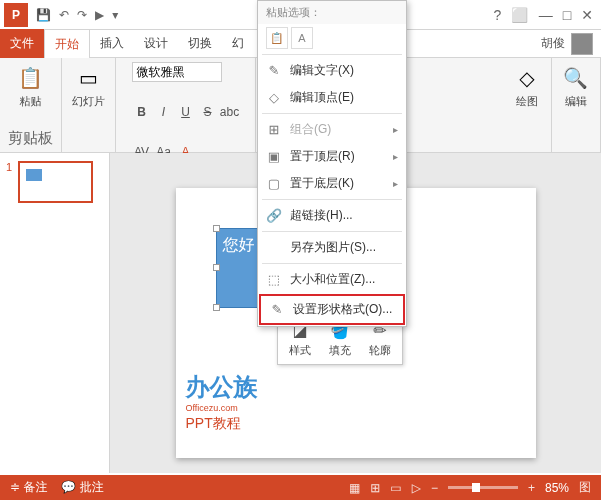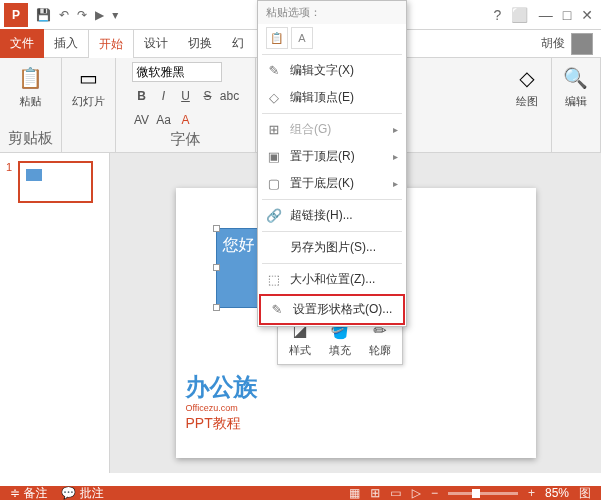--- a/index.html
+++ b/index.html
@@ -17,21 +17,21 @@
 .tab.active{color:#d24726;border:1px solid #d4d4d4;border-bottom:1px solid #fff;margin-bottom:-1px;background:#fff}
 .tab.format{background:#f0d9b5;color:#9c6a20}
 .tabs .user{margin-left:auto;display:flex;align-items:center;gap:6px;padding-right:8px;color:#555}
 .tabs .avatar{width:22px;height:22px;background:#888;border:1px solid #aaa}
 .ribbon{height:95px;background:#f5f5f5;border-bottom:1px solid #d4d4d4;display:flex;position:relative}
 .rgroup{border-right:1px solid #d4d4d4;padding:4px 8px;display:flex;flex-direction:column;align-items:center;justify-content:space-between;height:100%}
 .rgroup .label{font-size:15px;color:#666;margin-top:auto}
 .big-btn{display:flex;flex-direction:column;align-items:center;gap:2px;padding:2px;cursor:pointer}
 .big-btn .ic{width:28px;height:28px;display:flex;align-items:center;justify-content:center;font-size:20px}
 .big-btn .lbl{font-size:11px;color:#444}
-.font-box{display:flex;flex-direction:column;gap:4px}
+.font-box{display:flex;flex-direction:column;gap:20px}
 .font-row{display:flex;gap:2px;align-items:center}
 .font-sel{border:1px solid #ccc;background:#fff;padding:1px 4px;font-size:12px;height:20px;display:flex;align-items:center}
 .fbtn{width:20px;height:20px;display:flex;align-items:center;justify-content:center;cursor:pointer;color:#555;font-size:12px}
 .body-area{display:flex;height:320px;background:#e9e9e9}
 .thumbs{width:110px;background:#fff;border-right:1px solid #d4d4d4;padding:8px}
 .thumb{position:relative}
 .thumb .num{position:absolute;left:-2px;top:0;color:#d24726;font-size:11px}
 .thumb .mini{margin-left:10px;width:75px;height:42px;border:2px solid #d24726;background:#fff;position:relative}
 .thumb .mini::after{content:"";position:absolute;left:6px;top:6px;width:16px;height:12px;background:#5b9bd5}
 .canvas{flex:1;position:relative;background:#e9e9e9;display:flex;align-items:center;justify-content:center;padding-top:20px}
@@ -52,21 +52,21 @@
 .context .item{display:flex;align-items:center;padding:5px 8px;gap:8px;cursor:pointer;color:#333;position:relative}
 .context .item.disabled{color:#aaa}
 .context .item .ico{width:16px;text-align:center;color:#777;font-size:13px}
 .context .item .arrow{margin-left:auto;color:#888;font-size:10px}
 .context .sep{height:1px;background:#e0e0e0;margin:2px 4px}
 .context .highlight{border:2px solid #d9262a;margin:1px}
 .mini-toolbar{position:absolute;left:277px;top:312px;background:#fff;border:1px solid #c8c8c8;box-shadow:1px 1px 4px rgba(0,0,0,0.2);display:flex;padding:4px;gap:4px;z-index:49}
 .mini-toolbar .mbtn{display:flex;flex-direction:column;align-items:center;padding:2px 6px;cursor:pointer;gap:2px}
 .mini-toolbar .mbtn .mic{width:24px;height:22px;display:flex;align-items:center;justify-content:center;font-size:16px;color:#555}
 .mini-toolbar .mbtn .mlbl{font-size:11px;color:#444}
-.statusbar{position:absolute;bottom:0;left:0;right:0;height:14px;background:#d24726;color:#fff;display:flex;align-items:center;padding:0 10px;gap:14px;font-size:11px}
+.statusbar{position:absolute;bottom:0;left:0;right:0;height:25px;background:#d24726;color:#fff;display:flex;align-items:center;padding:0 10px;gap:14px;font-size:11px}
 .statusbar .right{margin-left:auto;display:flex;align-items:center;gap:10px}
 .statusbar .vbtn{cursor:pointer;opacity:0.85}
 .statusbar .slider{width:70px;height:3px;background:rgba(255,255,255,0.5);position:relative}
 .statusbar .slider::after{content:"";position:absolute;left:24px;top:-3px;width:8px;height:9px;background:#fff}
 .paste-opts{display:flex;gap:3px;padding:3px 8px}
 .paste-opts .po{width:22px;height:22px;border:1px solid #ddd;display:flex;align-items:center;justify-content:center;font-size:11px;color:#888;cursor:pointer}
 </style>
 </head>
 <body>
 
@@ -84,22 +84,22 @@
     <span>?</span>
     <span>⬜</span>
     <span>—</span>
     <span>□</span>
     <span>✕</span>
   </div>
 </div>
 
 <div class="tabs">
   <div class="tab file">文件</div>
+  <div class="tab active">开始</div>
   <div class="tab">插入</div>
-  <div class="tab active">开始</div>
   <div class="tab">设计</div>
   <div class="tab">切换</div>
   <div class="tab">幻</div>
   <div class="tab">具</div>
   <div class="tab">加载项</div>
   <div class="tab format">格式</div>
   <div class="user">
     <span>胡俊</span>
     <div class="avatar"></div>
   </div>

